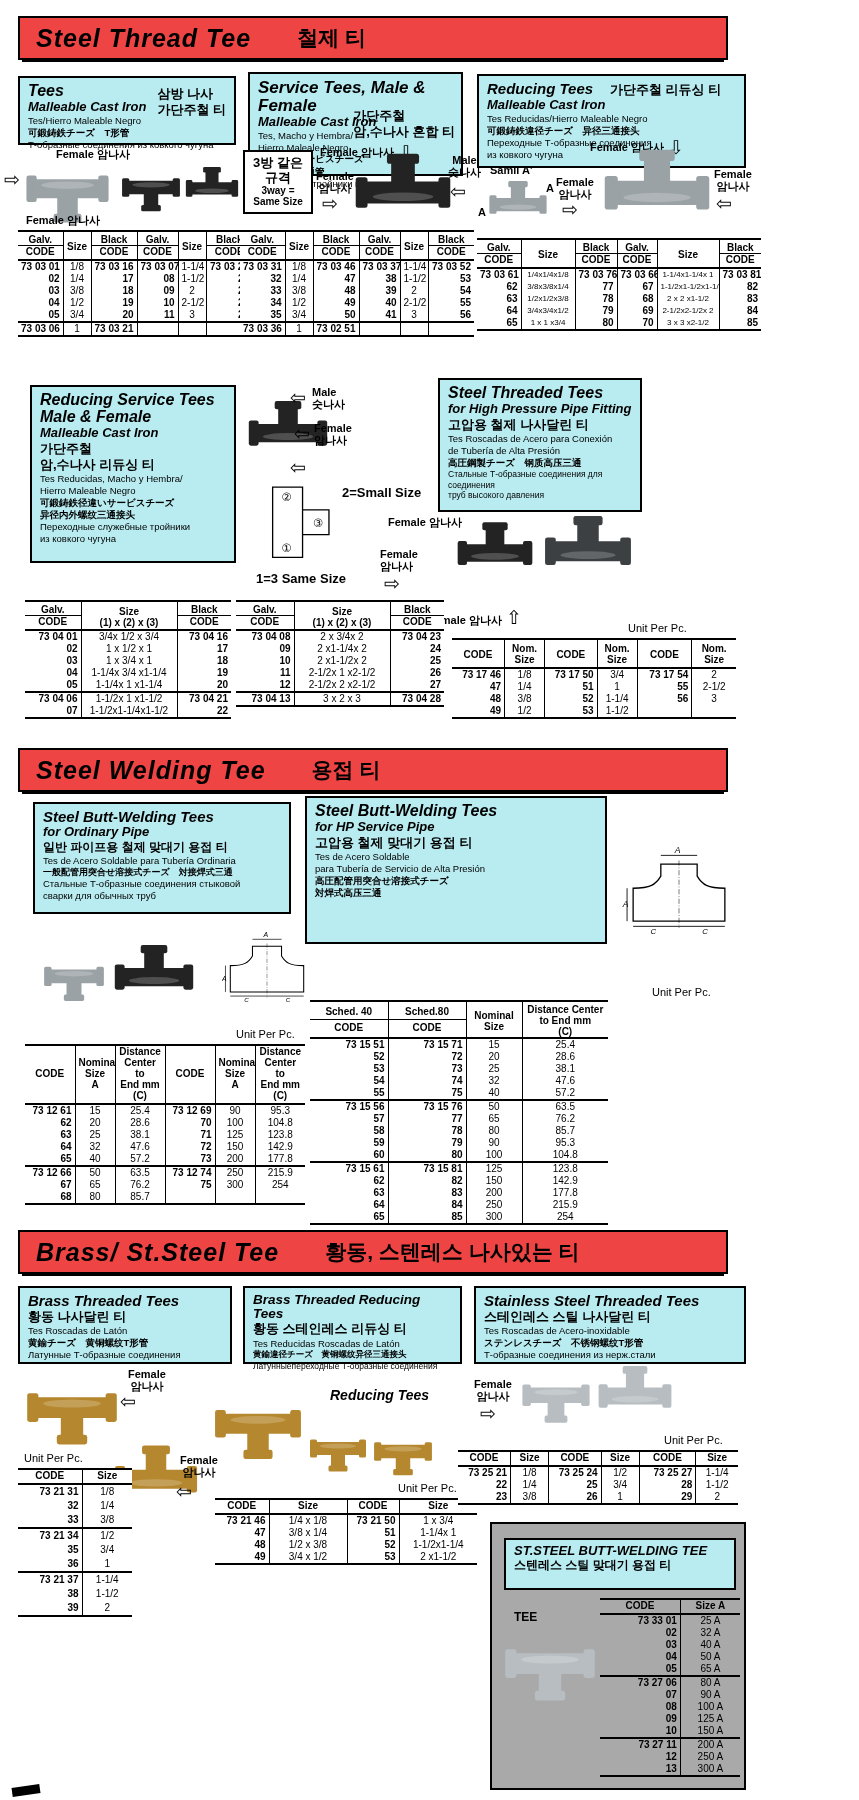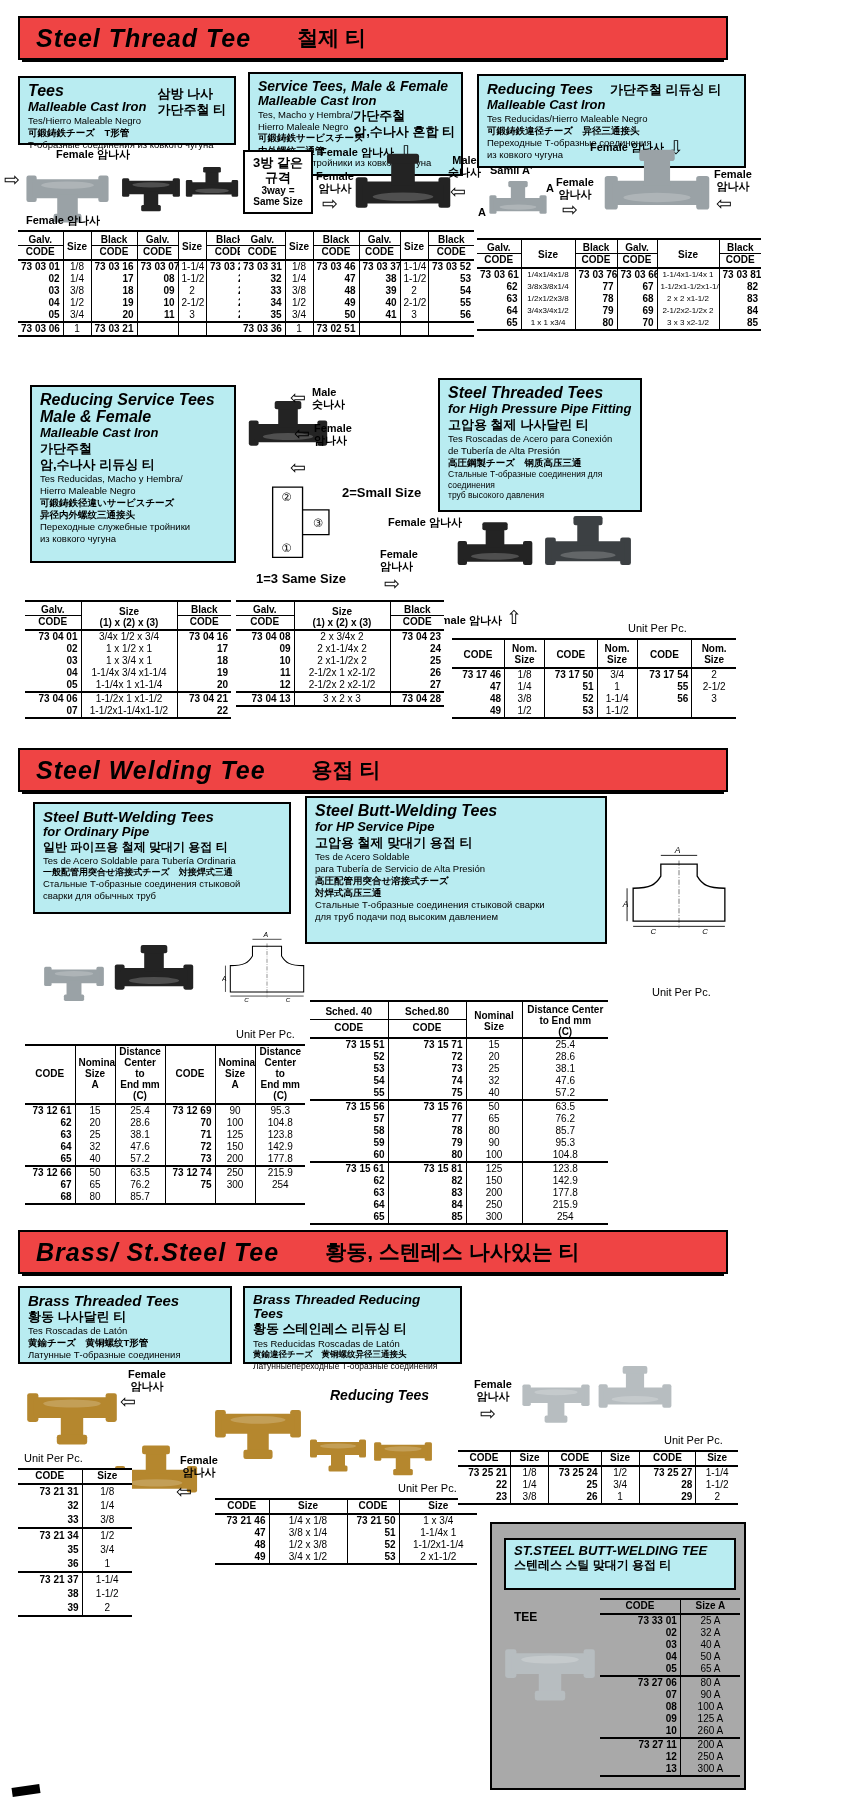--- a/index.html
+++ b/index.html
@@ -93,21 +93,21 @@
     <div class="sm">Tes/Hierro Maleable Negro</div>
     <div class="smb">可鍛鋳鉄チーズ　T形管</div>
     <div class="sm">Т-образные соединения из ковкого чугуна</div>
     <div class="abs kob" style="right:8px;top:8px;text-align:left;">
       <div>삼방 나사</div>
       <div>가단주철 티</div>
     </div>
   </div>
 
   <div class="abs ibox" style="left:248px;top:72px;width:215px;height:104px;">
-    <div class="t1" style="font-size:14px;">Service Tees, Male &amp; Female</div>
+    <div class="t1" style="font-size:17px;">Service Tees, Male &amp; Female</div>
     <div class="t1b">Malleable Cast Iron</div>
     <div class="sm">Tes, Macho y Hembra/</div>
     <div class="sm">Hierro Maleale Negro</div>
     <div class="smb">可鍛鋳鉄サービスチーズ</div>
     <div class="smb">内外螺纹三通管</div>
     <div class="sm">Служебные тройники из ковкого чугуна</div>
     <div class="abs kob" style="right:6px;top:34px;">
       <div>가단주철</div>
       <div>암,수나사 혼합 티</div>
     </div>
@@ -629,22 +629,20 @@
   </div>
 
   <div class="abs ibox" style="left:305px;top:796px;width:302px;height:148px;">
     <div class="t1">Steel Butt-Welding Tees</div>
     <div class="t1b">for HP Service Pipe</div>
     <div class="kob">고압용 철제 맞대기 용접 티</div>
     <div class="sm">Tes de Acero Soldable</div>
     <div class="sm">para Tubería de Servicio de Alta Presión</div>
     <div class="smb">高圧配管用突合せ溶接式チーズ</div>
     <div class="smb">対焊式高压三通</div>
-    <div class="sm">Стальные Т-образные соединения стыковой сварки
-для труб подачи под высоким давлением</div>
   </div>
 
   <svg class="tee abs" style="left:42px;top:928px;" width="64" height="100">
       <use href="#tee" class="galv"></use>
     </svg>
   <svg class="tee abs flip" style="left:112px;top:922px;" width="84" height="106">
       <use href="#tee" class="blk"></use>
     </svg>
   <svg class="abs" style="left:222px;top:924px;" width="90" height="86">
       <use href="#teedim"></use>
@@ -883,20 +881,27 @@
   </div>
 
   <div class="abs ibox" style="left:243px;top:1286px;width:219px;height:78px;">
     <div class="t1" style="font-size:13.5px;">Brass Threaded Reducing  Tees</div>
     <div class="kob">황동 스테인레스 리듀싱 티</div>
     <div class="sm">Tes Reducidas Roscadas de Latón</div>
     <div class="smb" style="font-size:8.5px;">黄鍮違径チーズ　黄铜螺纹异径三通接头</div>
     <div class="sm" style="font-size:8.5px;">Латунныепереходные Т-образные соединения</div>
   </div>
 
+  <div class="abs ibox" style="left:474px;top:1286px;width:272px;height:78px;">
+    <div class="t1" style="font-size:15px;">Stainless Steel Threaded  Tees</div>
+    <div class="kob">스테인레스 스틸 나사달린 티</div>
+    <div class="sm">Tes Roscadas de Acero-inoxidable</div>
+    <div class="smb">ステンレスチーズ　不锈钢螺纹T形管</div>
+    <div class="sm">Т-образные соединения из нерж.стали</div>
+  </div>
 
   <svg class="tee abs" style="left:24px;top:1372px;" width="96" height="76">
       <use href="#tee" class="brassc"></use>
     </svg>
   <div class="abs lbl" style="left:128px;top:1368px;text-align:center;"><span>Female</span><br><span>암나사</span></div>
   <span class="abs ar" style="left:120px;top:1392px;">⇦</span>
   <svg class="tee abs flip" style="left:112px;top:1428px;" width="88" height="98">
       <use href="#tee" class="brassc"></use>
     </svg>
   <div class="abs lbl" style="left:180px;top:1454px;text-align:center;"><span>Female</span><br><span>암나사</span></div>
@@ -1118,21 +1123,21 @@
           <tr>
             <td class="co">08</td>
             <td class="sz">100 A</td>
           </tr>
           <tr>
             <td class="co">09</td>
             <td class="sz">125 A</td>
           </tr>
           <tr>
             <td class="co">10</td>
-            <td class="sz">260 A</td>
+            <td class="sz">150 A</td>
           </tr>
           <tr class="grp">
             <td class="co">73 27 11</td>
             <td class="sz">200 A</td>
           </tr>
           <tr>
             <td class="co">12</td>
             <td class="sz">250 A</td>
           </tr>
           <tr>

